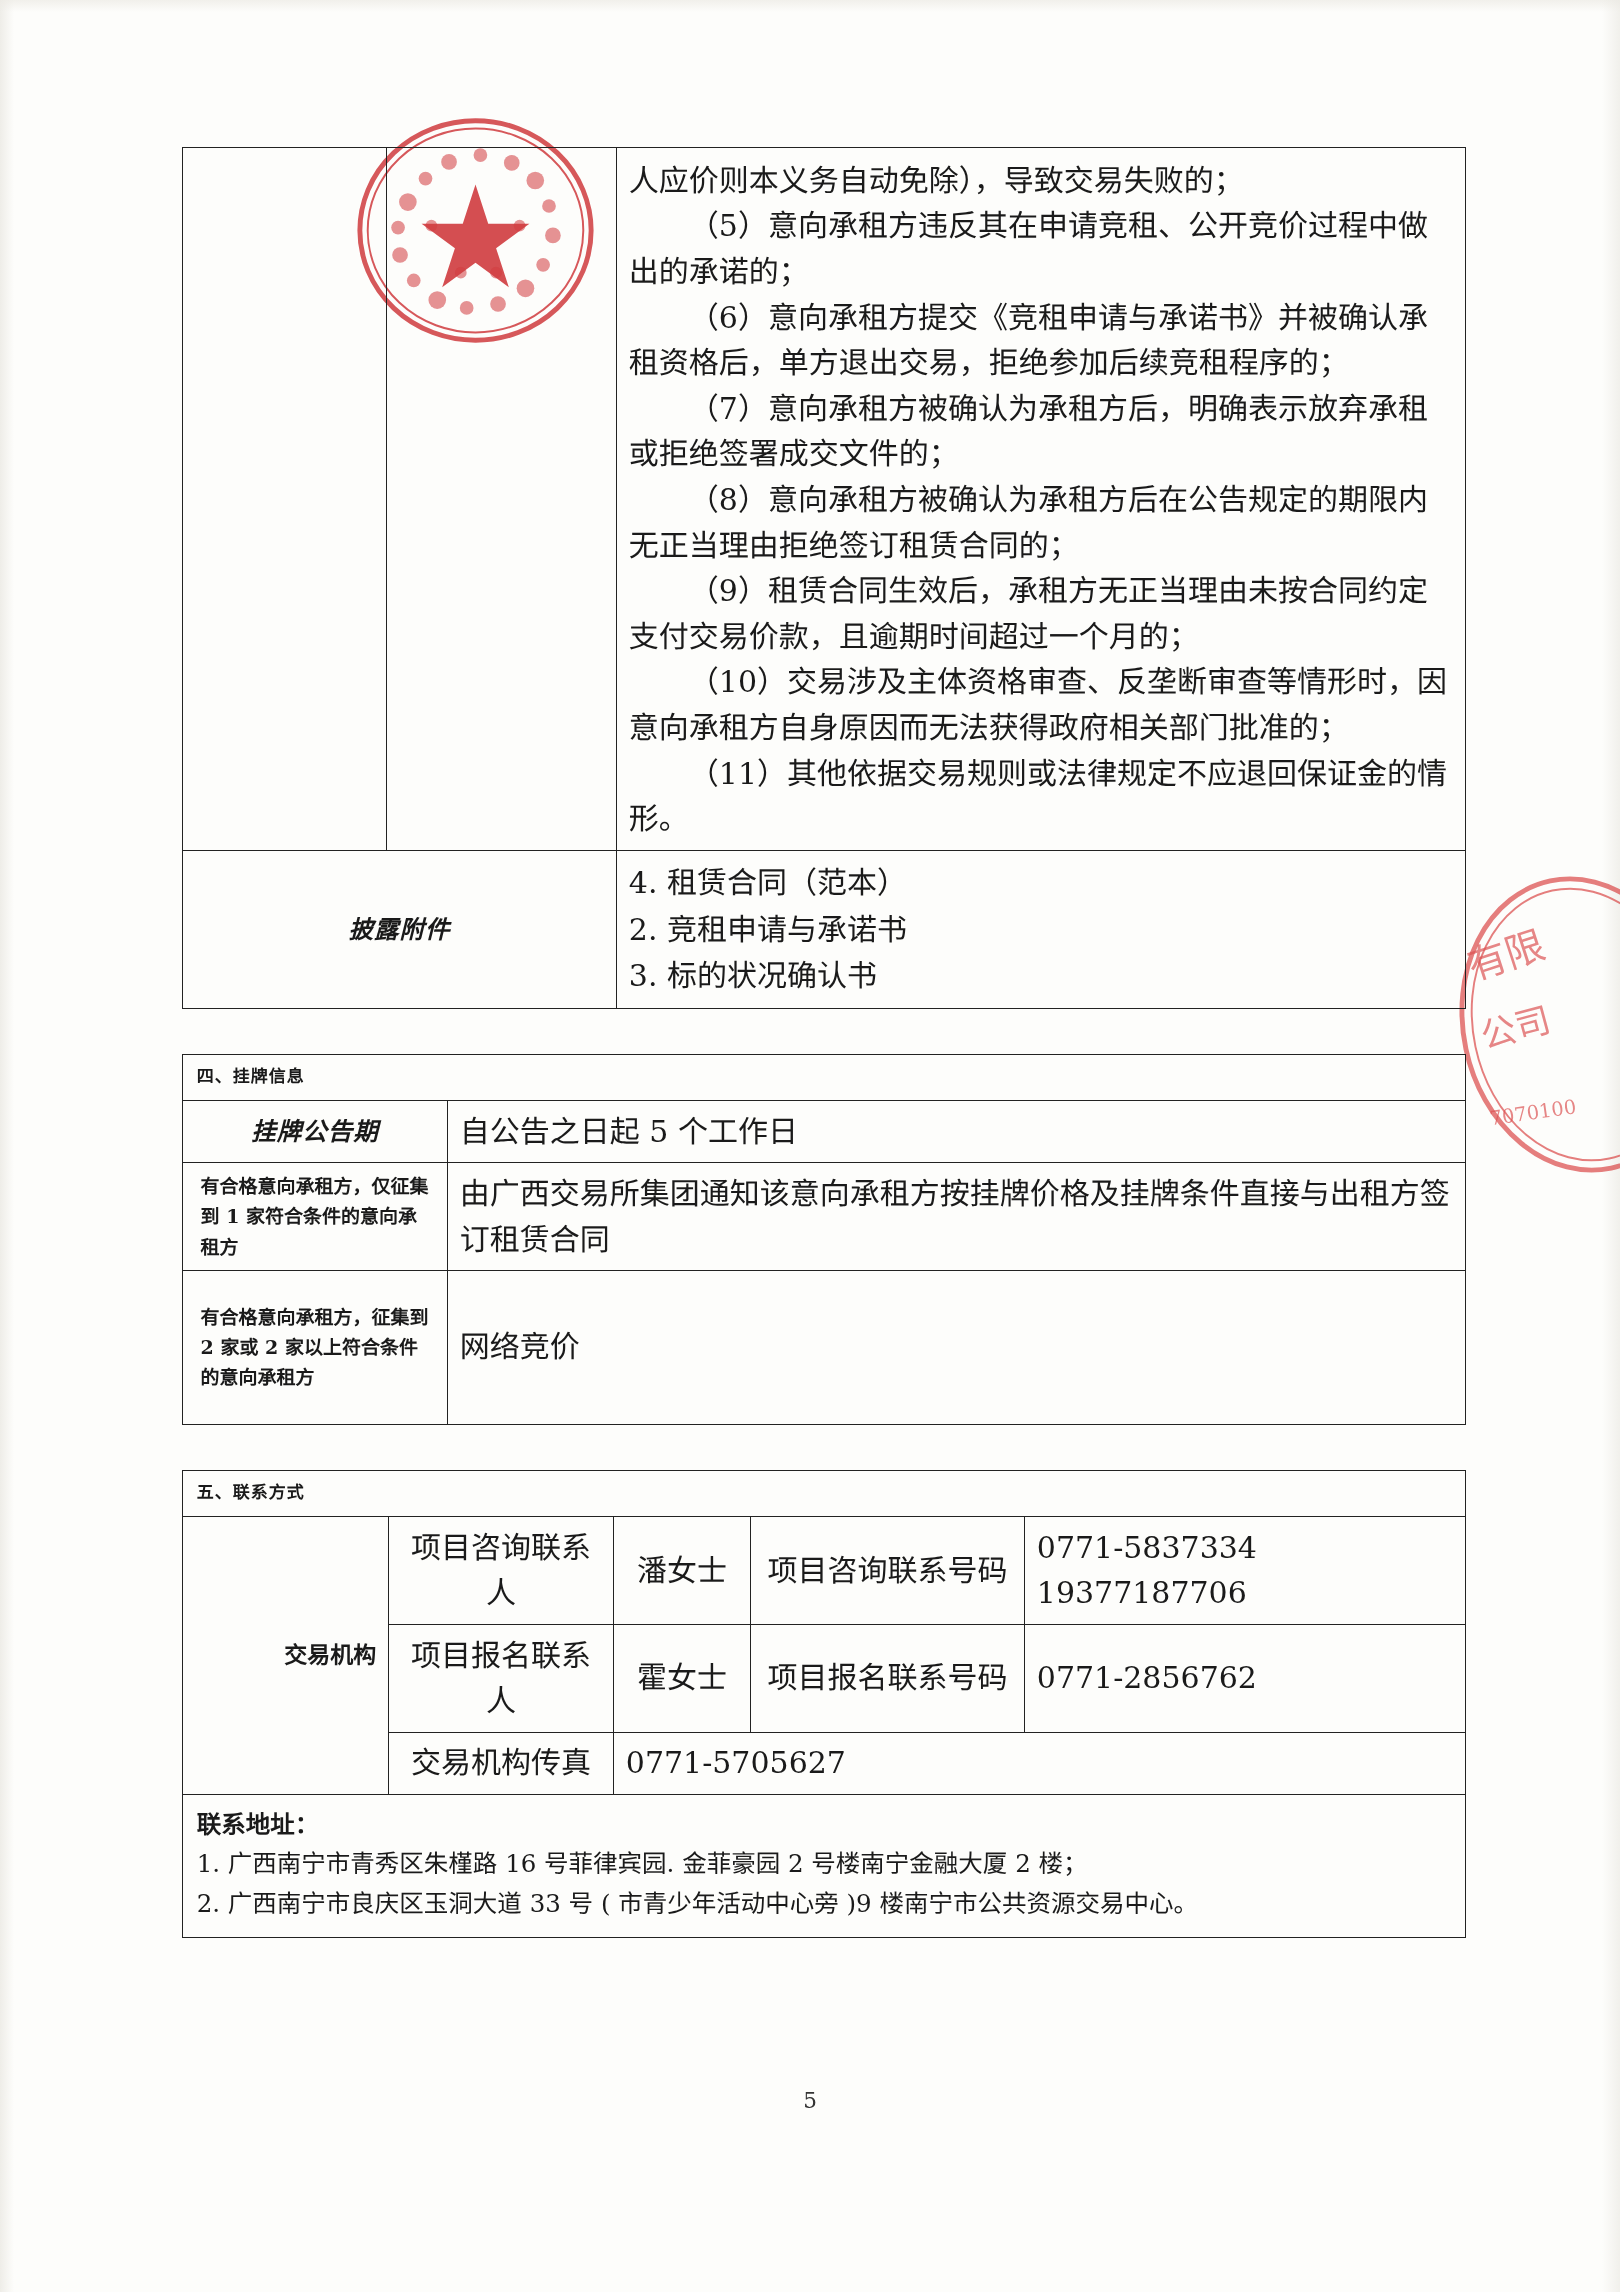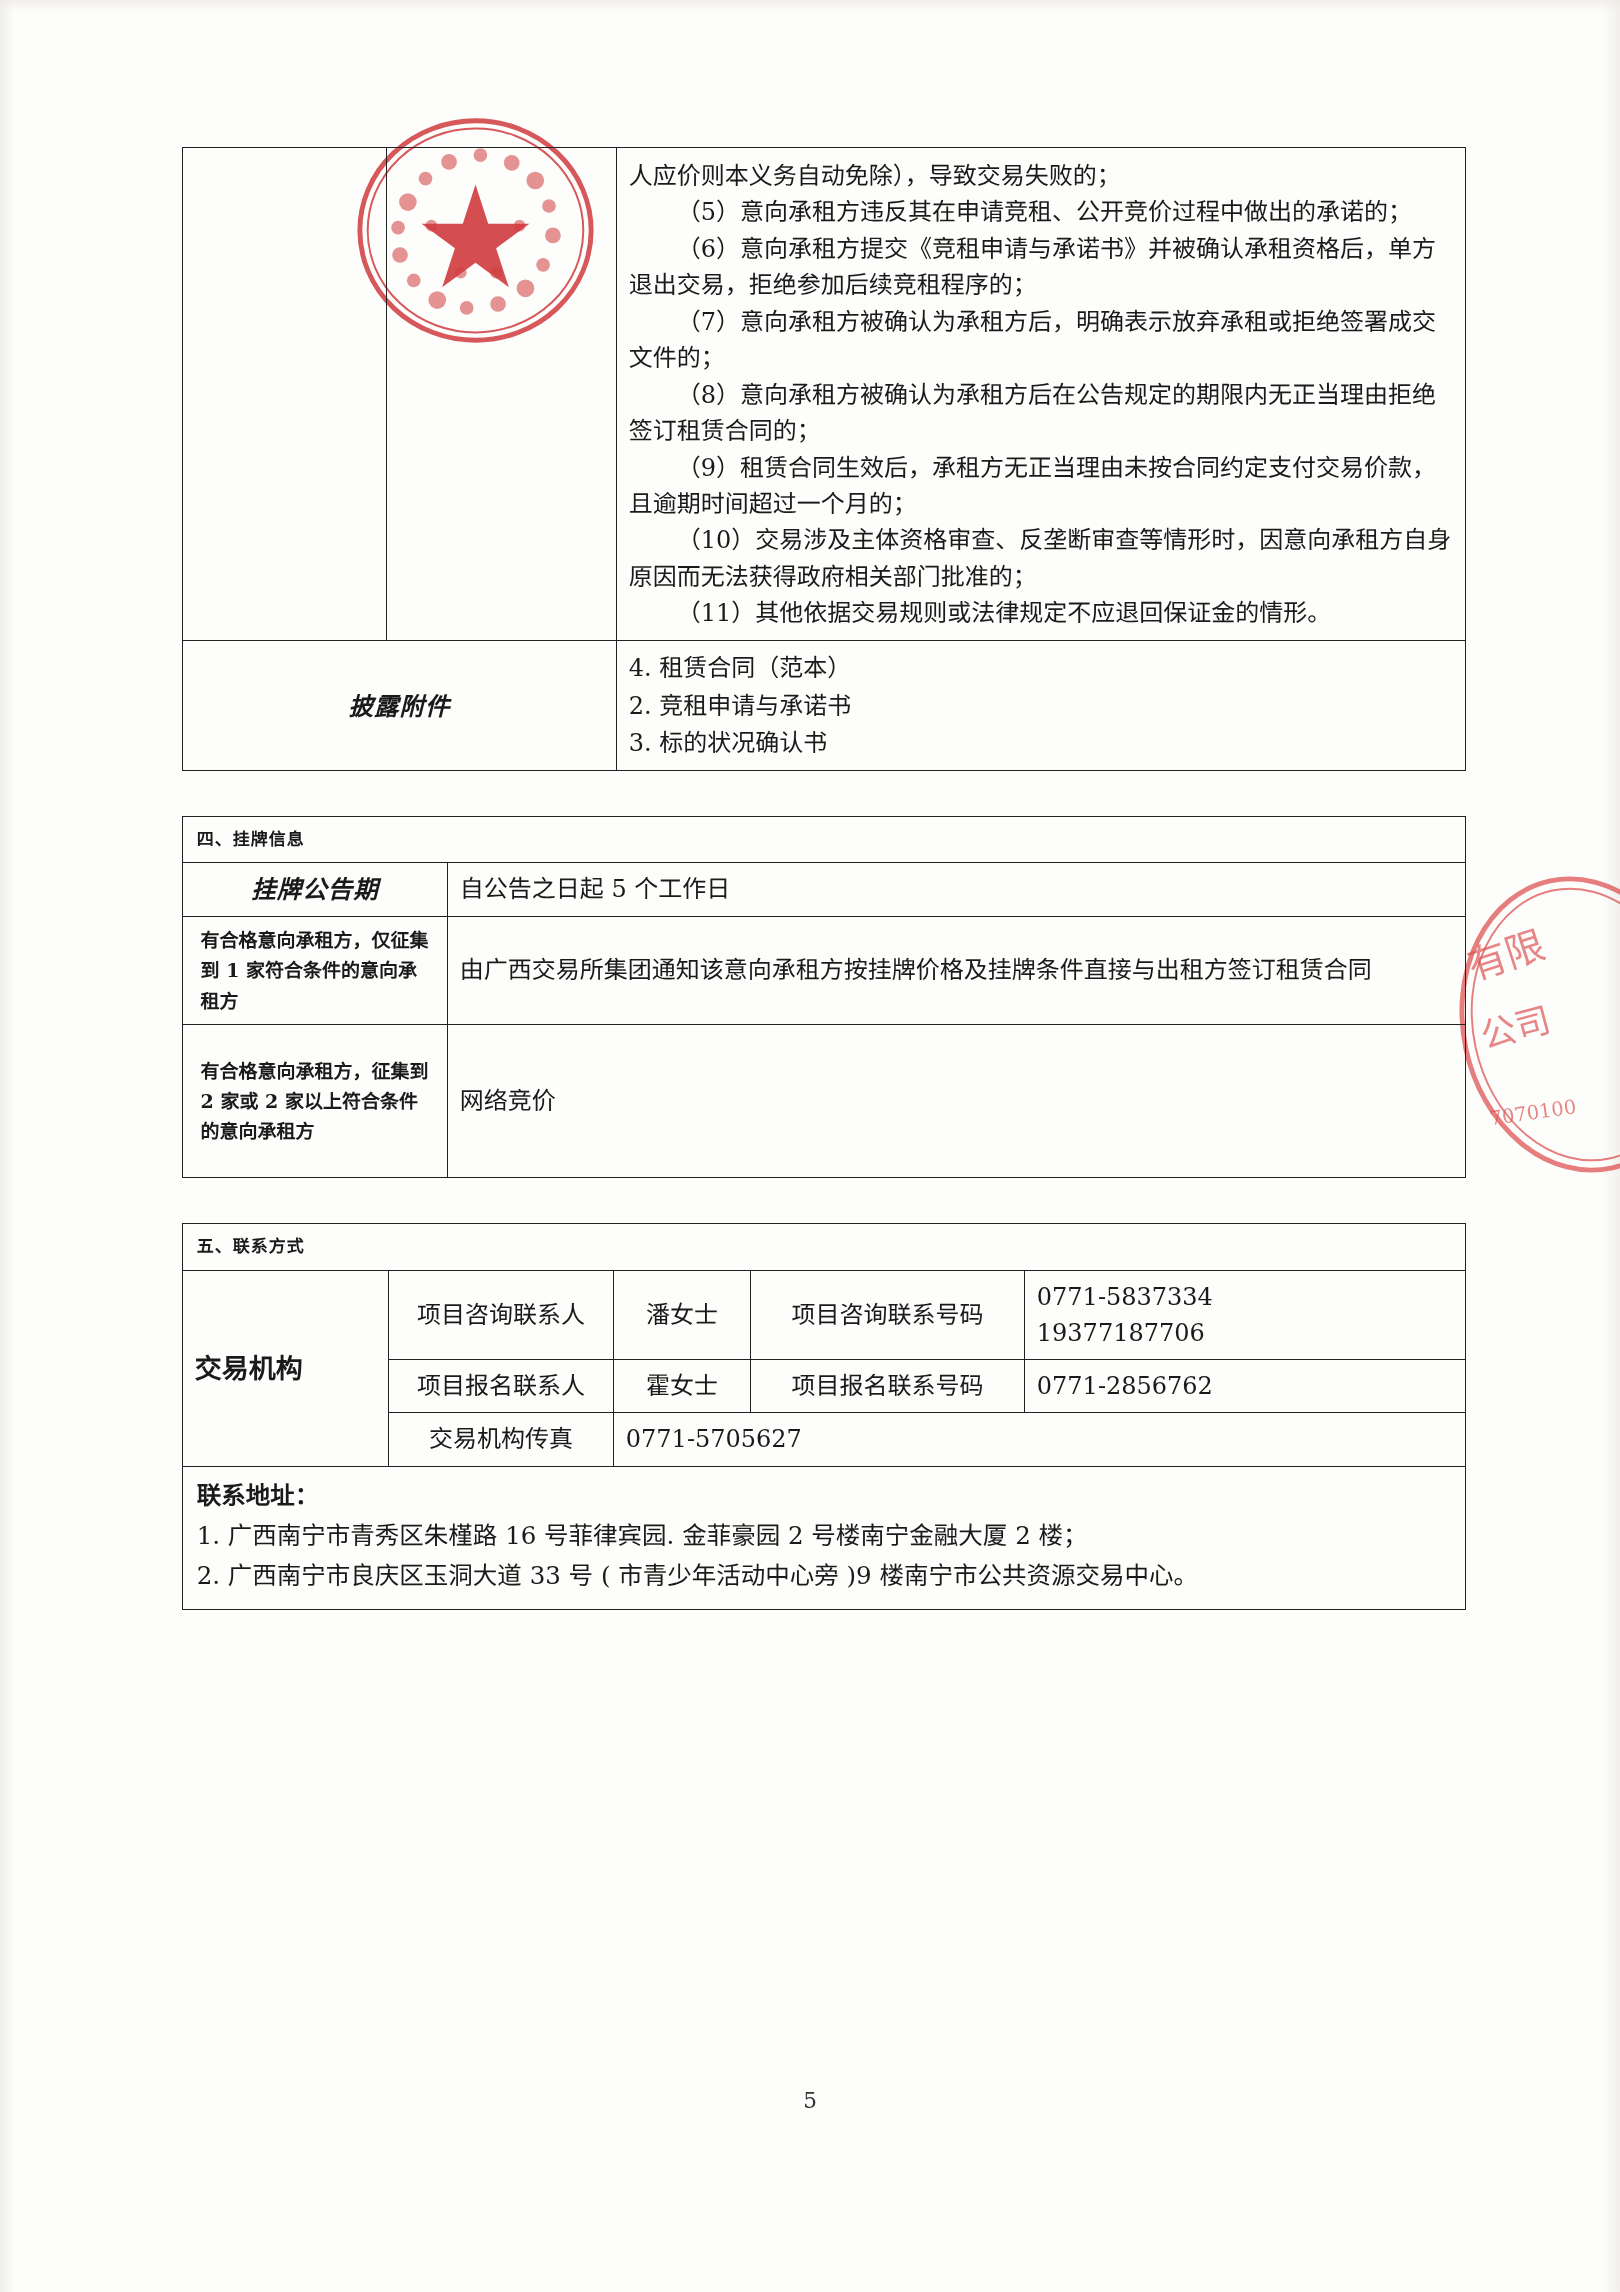--- a/index.html
+++ b/index.html
@@ -48,21 +48,21 @@
 
   table {
     border-collapse: collapse;
     width: 100%;
     table-layout: fixed;
   }
   table td, table th {
     border: 1.6px solid #222;
     vertical-align: top;
     padding: 7.8px 11.8px;
-    font-size: 24px;
+    font-size: 30px;
     line-height: 1.52;
     font-weight: normal;
   }
   .tbl-block { margin-bottom: 45px; }
 
   
   .t-continue td { padding-top: 9.8px; }
   .col-a { width: 204px; }
   .col-b { width: 230px; }
 
@@ -93,22 +93,22 @@
     letter-spacing: 1px;
   }
 
   .list-line { margin: 0; line-height: 1.55; }
 
   .mid { vertical-align: middle; }
   .center { text-align: center; }
 
   .contact-label {
     font-weight: bold;
-    text-align: left;
-    font-size: 27px;
+    text-align: right;
+    font-size: 23px;
     vertical-align: middle;
   }
 
   .addr-cell {
     font-size: 24.5px;
     line-height: 1.62;
     padding: 9.8px 13.7px 13.7px 13.7px;
     border-radius: 23px;
   }
   .addr-title { font-weight: bold; }

